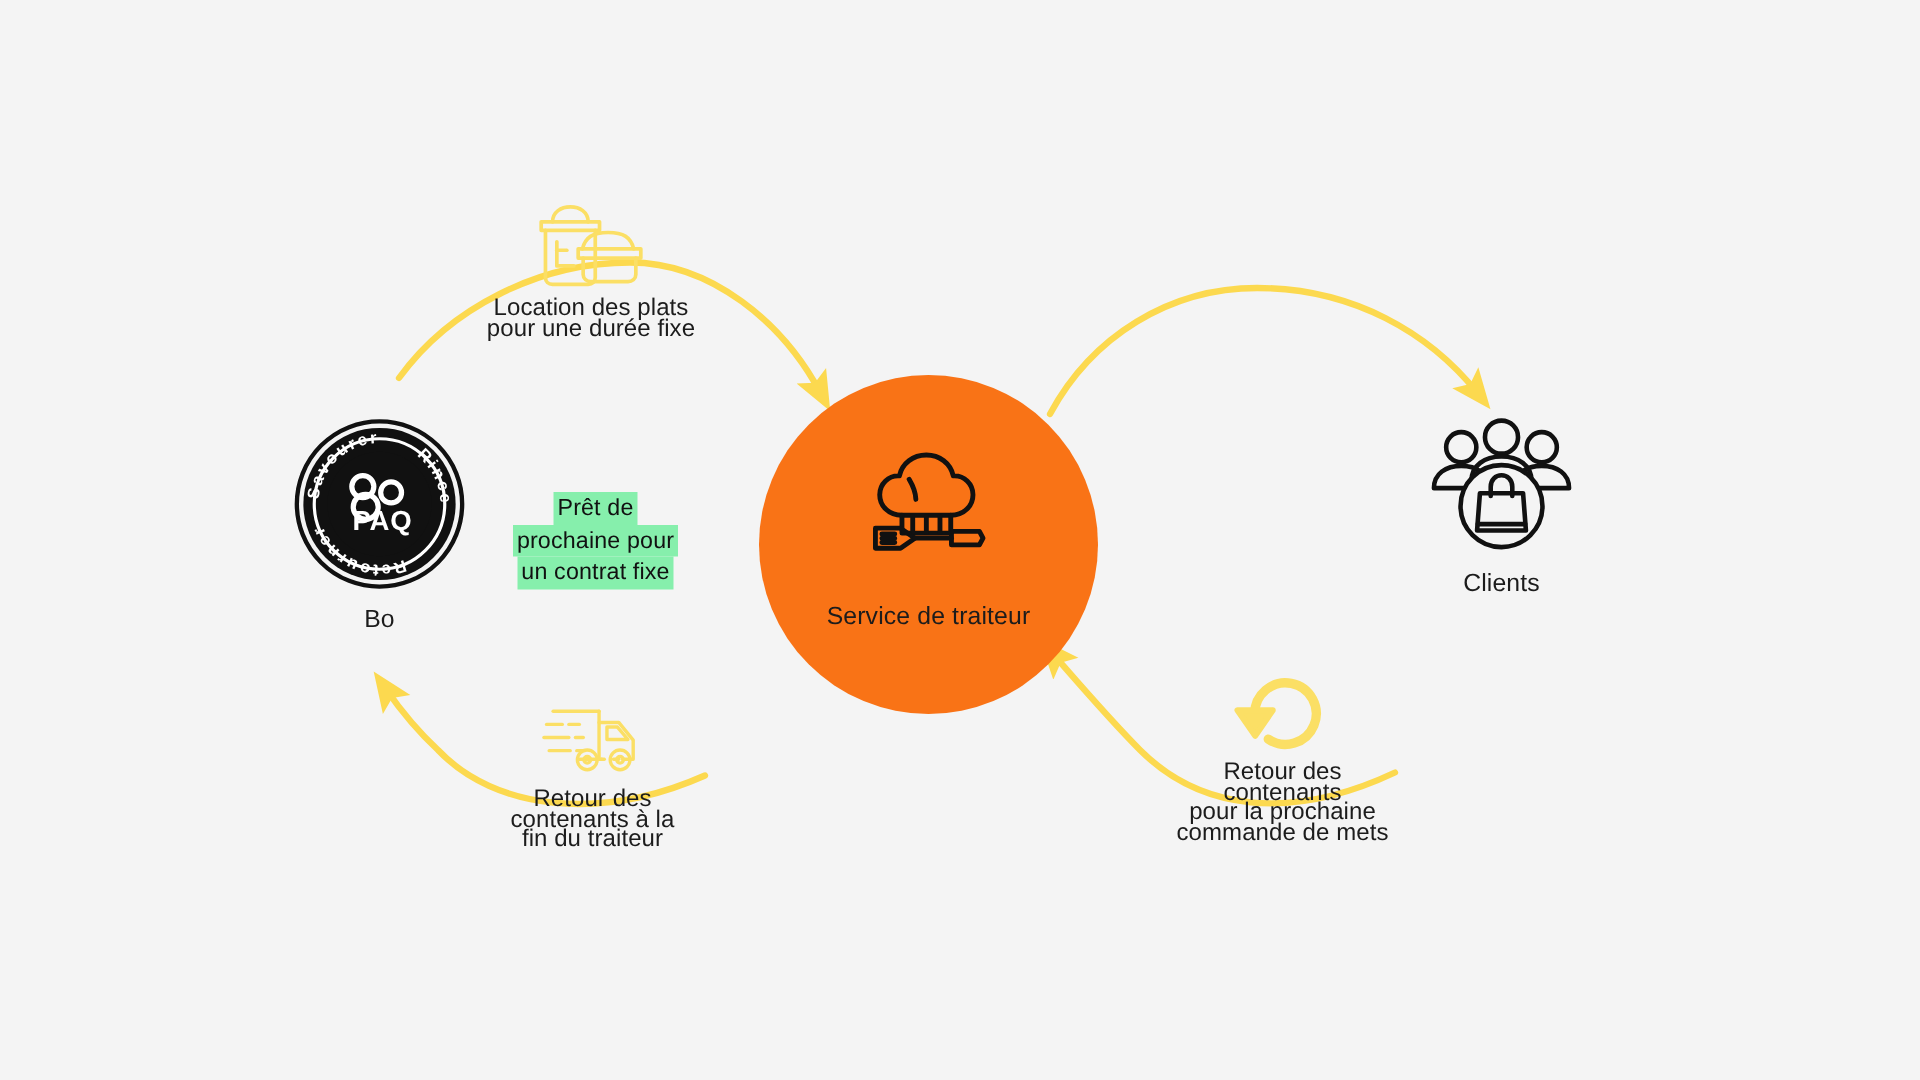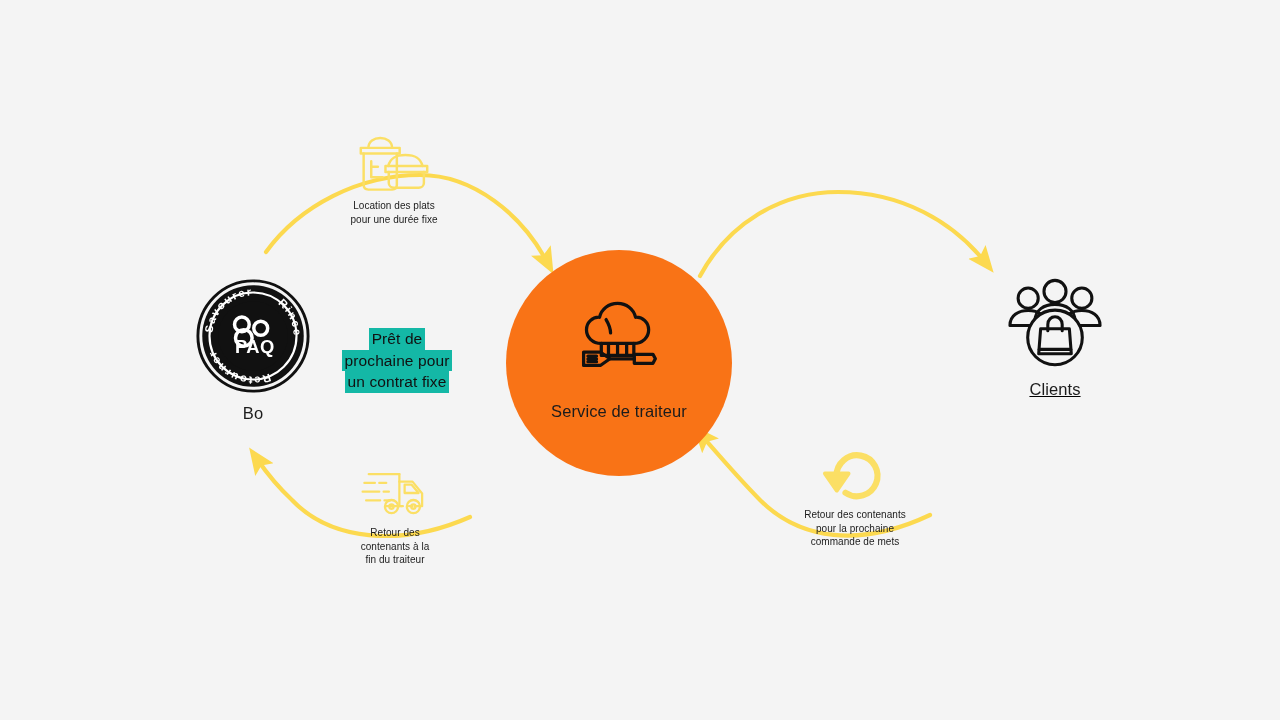--- a/index.html
+++ b/index.html
@@ -57,21 +57,21 @@
   }
 
   
   .node {
     position: absolute;
     display: flex;
     flex-direction: column;
     align-items: center;
   }
   .node-left  { left: 178px; top: 278px; width: 150px; }
-  .node-right { left: 980px; top: 278px; width: 150px; text-decoration: underline; }
+  .node-right { left: 926px; top: 278px; width: 150px; }
   .node-label {
     margin-top: 10px;
     font-size: 16.5px;
     color: #1c1c1c;
     letter-spacing: .1px;
   }
 
   
   .badge {
     width: 116px;
@@ -85,21 +85,21 @@
   
   .step {
     position: absolute;
     display: flex;
     flex-direction: column;
     align-items: center;
     text-align: center;
   }
   .step-icon { display: block; }
   .step-text {
-    font-size: 10px;
+    font-size: 16px;
     line-height: 13.6px;
     color: #1c1c1c;
     letter-spacing: .05px;
     white-space: pre-line;
     margin-top: 6px;
   }
   .step-tl { left: 318px; top: 135px; width: 152px; }
   .step-tr { left: 778px; top: 135px; width: 146px; }
   .step-bl { left: 328px; top: 466px; width: 134px; }
   .step-br { left: 775px; top: 440px; width: 160px; }
@@ -107,21 +107,21 @@
   
   .hl-wrap {
     position: absolute;
     text-align: center;
     font-size: 15.5px;
     line-height: 19.5px;
     color: #111;
     letter-spacing: .1px;
   }
   .hl-wrap span.hl-line {
-    background: #14b8a6;
+    background: #86efac;
     box-decoration-break: clone;
     -webkit-box-decoration-break: clone;
     padding: 1px 3px;
     display: inline-block;
     margin: 0;
   }
   .hl-left  { left: 322px; top: 328px; width: 150px; }
   .hl-right { left: 796px; top: 328px; width: 110px; }
 </style>
 </head>

